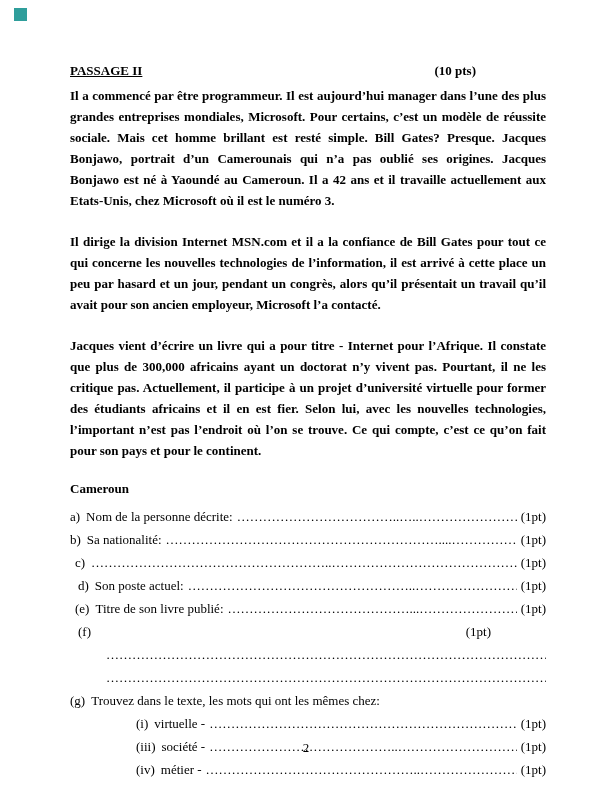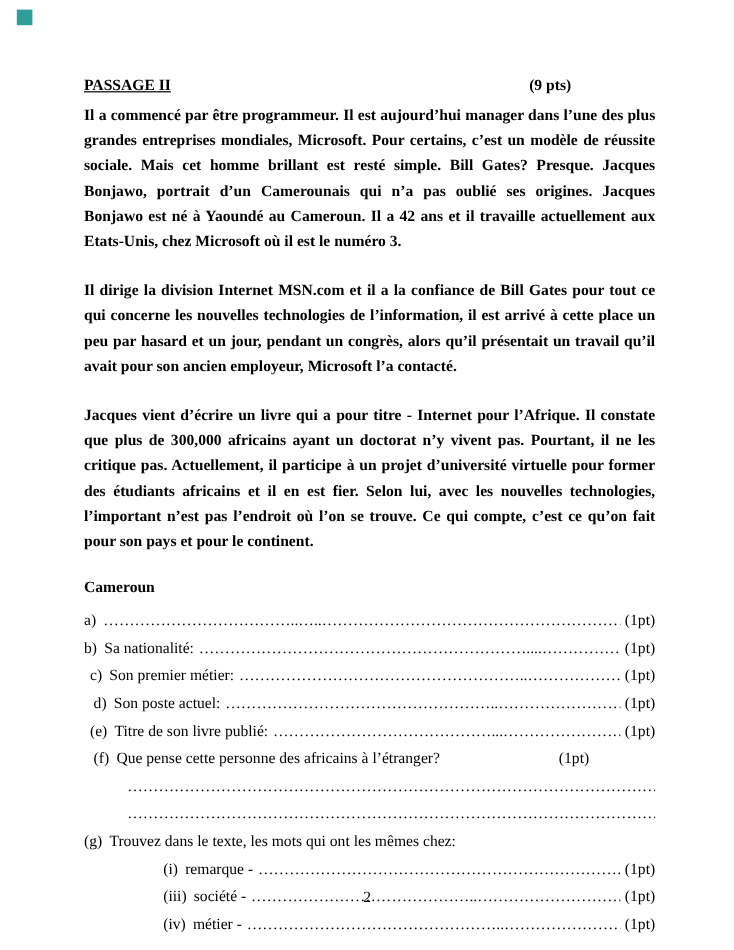--- a/index.html
+++ b/index.html
@@ -83,85 +83,84 @@
 <body>
 
 <div class="page">
 
   <div class="corner" style="background:#2f9e9b"></div>
 
   <div class="content">
 
     <div class="header">
       <span class="title">PASSAGE II</span>
-      <span class="points">(9 pts)</span>
+      <span class="points">(10 pts)</span>
     </div>
 
     <p class="para">Il a commencé par être programmeur.  Il est aujourd’hui manager dans l’une des plus grandes entreprises mondiales, Microsoft.  Pour certains, c’est un modèle de réussite sociale.  Mais cet homme brillant est resté simple.  Bill Gates? Presque.  Jacques Bonjawo, portrait d’un Camerounais qui n’a pas oublié ses origines.  Jacques Bonjawo est né à Yaoundé au Cameroun. Il a 42 ans et il travaille actuellement aux Etats-Unis, chez Microsoft où  il est le  numéro 3.</p>
     <p class="para">Il dirige la division Internet MSN.com  et il a la confiance de Bill Gates pour tout ce qui concerne les nouvelles technologies de l’information, il est arrivé à cette place un peu par hasard et un jour, pendant un congrès, alors qu’il présentait un travail qu’il avait pour son ancien employeur, Microsoft l’a contacté.</p>
     <p class="para">Jacques vient d’écrire un livre qui a pour titre - Internet pour l’Afrique.  Il constate que plus de 300,000 africains ayant un doctorat n’y vivent pas.  Pourtant, il ne les critique pas.  Actuellement, il participe à un projet d’université virtuelle pour former des étudiants africains et il en est fier. Selon lui, avec les nouvelles technologies, l’important n’est pas l’endroit où l’on se trouve.  Ce qui compte, c’est ce qu’on fait pour son pays et pour le continent.</p>
 
     <div class="qheading">Cameroun</div>
 
     <div class="qrow">
       <span class="qlabel">a)</span>
+      <span class="qtext">Nom de la personne décrite:</span>
       <span class="dots">………………………………..…..………………………………………………………………</span>
       <span class="pts">(1pt)</span>
     </div>
 
     <div class="qrow">
       <span class="qlabel">b)</span>
       <span class="qtext">Sa nationalité:</span>
       <span class="dots">………………………………………………………....……………………………………………</span>
       <span class="pts">(1pt)</span>
     </div>
 
     <div class="qrow ind-1">
       <span class="qlabel">c)</span>
-      <span class="qtext">Son premier métier:</span>
       <span class="dots">………………………………………………..………………………………………………………</span>
       <span class="pts">(1pt)</span>
     </div>
 
     <div class="qrow ind-2">
       <span class="qlabel">d)</span>
       <span class="qtext">Son poste actuel:</span>
       <span class="dots">……………………………………………..……………………………………………………………</span>
       <span class="pts">(1pt)</span>
     </div>
 
     <div class="qrow ind-1">
       <span class="qlabel">(e)</span>
       <span class="qtext">Titre de son livre publié:</span>
       <span class="dots">……………………………………...………………………………………………………</span>
       <span class="pts">(1pt)</span>
     </div>
 
     <div class="qrow ind-2">
       <span class="qlabel">(f)</span>
-      <span class="qtext">Que pense cette personne des africains à l’étranger?</span>
       <span class="dots"></span>
       <span class="pts pts-inset">(1pt)</span>
     </div>
 
     <div class="answer-line">
       <span class="dots">……………………………………………………………………………………………………………………………………</span>
     </div>
     <div class="answer-line">
       <span class="dots">……………………………………………………………………………………………………………………………………</span>
     </div>
 
     <div class="qrow">
       <span class="qlabel">(g)</span>
       <span class="qtext">Trouvez dans le texte, les mots qui ont les mêmes chez:</span>
     </div>
 
     <div class="qrow sub">
       <span class="qlabel">(i)</span>
-      <span class="qtext">remarque -</span>
+      <span class="qtext">virtuelle -</span>
       <span class="dots">……………………………………………………………………………………………………</span>
       <span class="pts">(1pt)</span>
     </div>
 
     <div class="qrow sub">
       <span class="qlabel">(iii)</span>
       <span class="qtext">société -</span>
       <span class="dots">……………………………………..…………………………………………………………</span>
       <span class="pts">(1pt)</span>
     </div>

